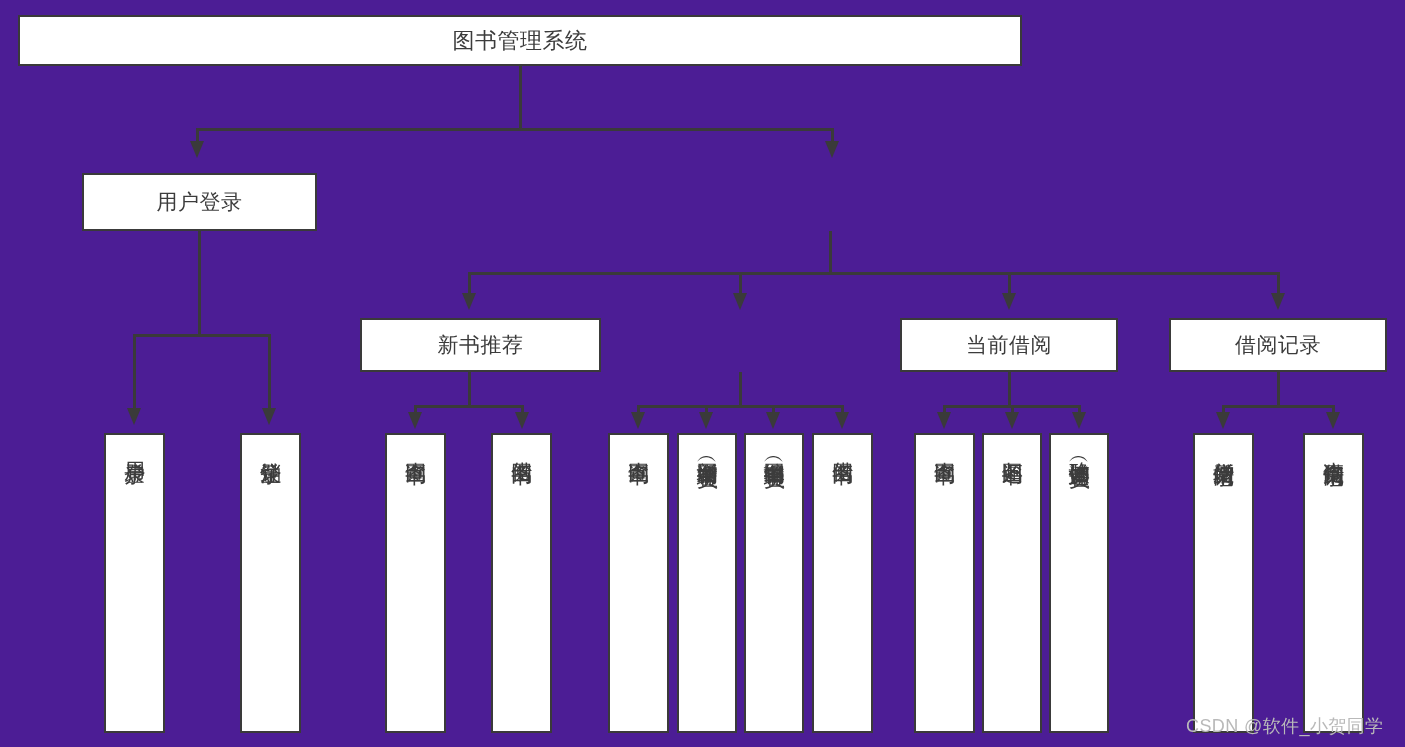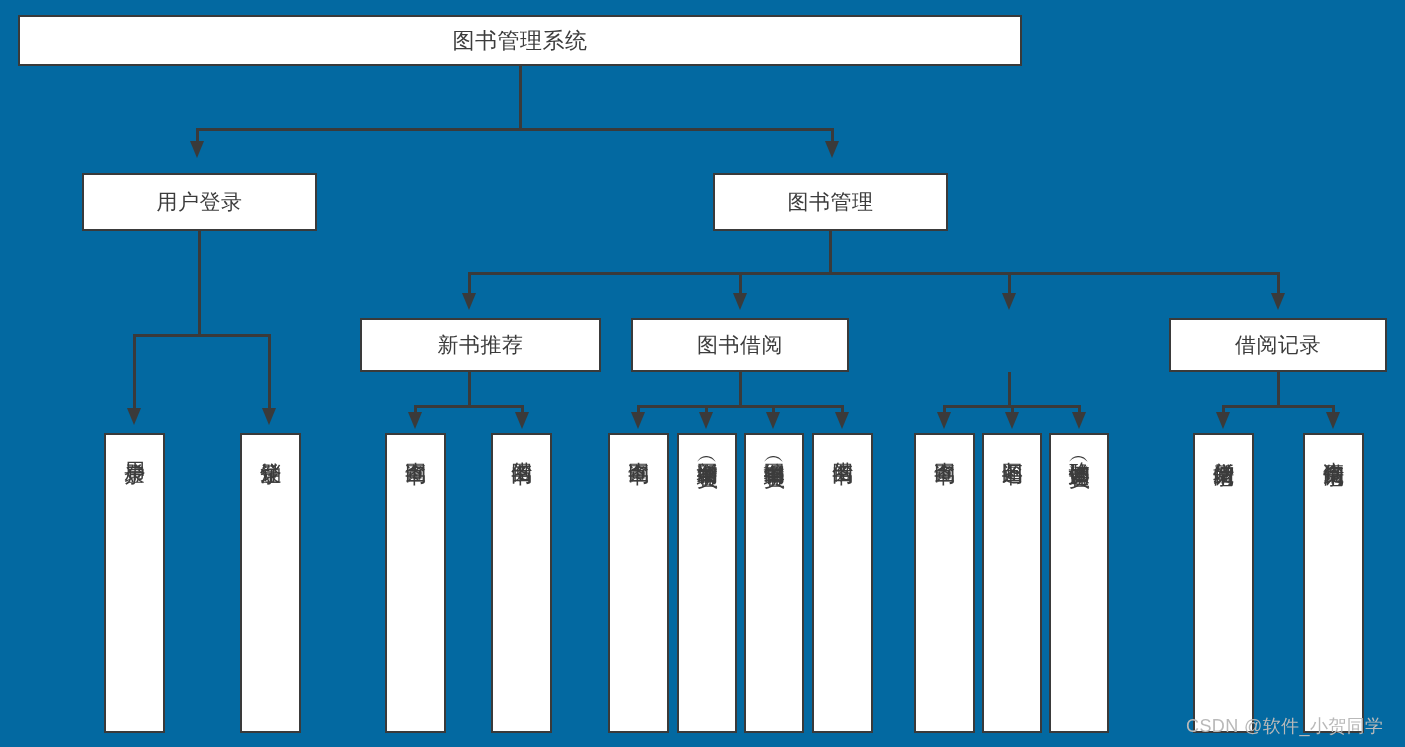--- a/index.html
+++ b/index.html
@@ -7,21 +7,21 @@
     padding: 0;
     background: #ffffff;
   }
   body {
     font-family: "Liberation Sans", "DejaVu Sans", sans-serif;
   }
   #canvas {
     position: relative;
     width: 1405px;
     height: 747px;
-    background: #0369a1;
+    background: #4c1d95;
     overflow: hidden;
   }
   
   .node {
     position: absolute;
     box-sizing: border-box;
     border: 2.5px solid #3a3a3a;
     background: #ffffff;
     display: flex;
     align-items: center;
@@ -95,23 +95,20 @@
 
   <div class="ln h" style="left:196px; top:128px; width:637px; height:2.5px;"></div>
 
   <div class="ln v" style="left:196px; top:128px; width:2.5px; height:20px;"></div>
   <div class="arrow" style="left:190px; top:141px;"></div>
   <div class="ln v" style="left:831px; top:128px; width:2.5px; height:20px;"></div>
   <div class="arrow" style="left:825px; top:141px;"></div>
 
   <div class="node h" style="left:82px; top:173px; width:235px; height:58px;">
     <span class="lbl">用户登录</span>
-  </div>
-  <div class="node h" style="left:713px; top:173px; width:235px; height:58px;">
-    <span class="lbl">图书管理</span>
   </div>
 
   <div class="ln v" style="left:198px; top:231px; width:2.5px; height:104px;"></div>
   <div class="ln h" style="left:133px; top:334px; width:137px; height:2.5px;"></div>
   <div class="ln v" style="left:133px; top:334px; width:2.5px; height:80px;"></div>
   <div class="arrow" style="left:127px; top:408px;"></div>
   <div class="ln v" style="left:268px; top:334px; width:2.5px; height:80px;"></div>
   <div class="arrow" style="left:262px; top:408px;"></div>
 
   <div class="ln v" style="left:829px; top:231px; width:2.5px; height:42px;"></div>
@@ -121,22 +118,22 @@
   <div class="ln v" style="left:739px; top:272px; width:2.5px; height:28px;"></div>
   <div class="arrow" style="left:733px; top:293px;"></div>
   <div class="ln v" style="left:1008px; top:272px; width:2.5px; height:28px;"></div>
   <div class="arrow" style="left:1002px; top:293px;"></div>
   <div class="ln v" style="left:1277px; top:272px; width:2.5px; height:28px;"></div>
   <div class="arrow" style="left:1271px; top:293px;"></div>
 
   <div class="node h" style="left:360px; top:318px; width:241px; height:54px;">
     <span class="lbl">新书推荐</span>
   </div>
-  <div class="node h" style="left:631px; top:318px; width:218px; height:54px;">
-    <span class="lbl">图书借阅</span>
+  <div class="node h" style="left:900px; top:318px; width:218px; height:54px;">
+    <span class="lbl">当前借阅</span>
   </div>
   <div class="node h" style="left:1169px; top:318px; width:218px; height:54px;justify-content:center;">
     <span class="lbl">借阅记录</span>
   </div>
 
   <div class="ln v" style="left:468px; top:372px; width:2.5px; height:34px;"></div>
   <div class="ln h" style="left:414px; top:405px; width:109px; height:2.5px;"></div>
   <div class="ln v" style="left:414px; top:405px; width:2.5px; height:12px;"></div>
   <div class="arrow" style="left:408px; top:412px;"></div>
   <div class="ln v" style="left:521px; top:405px; width:2.5px; height:12px;"></div>

